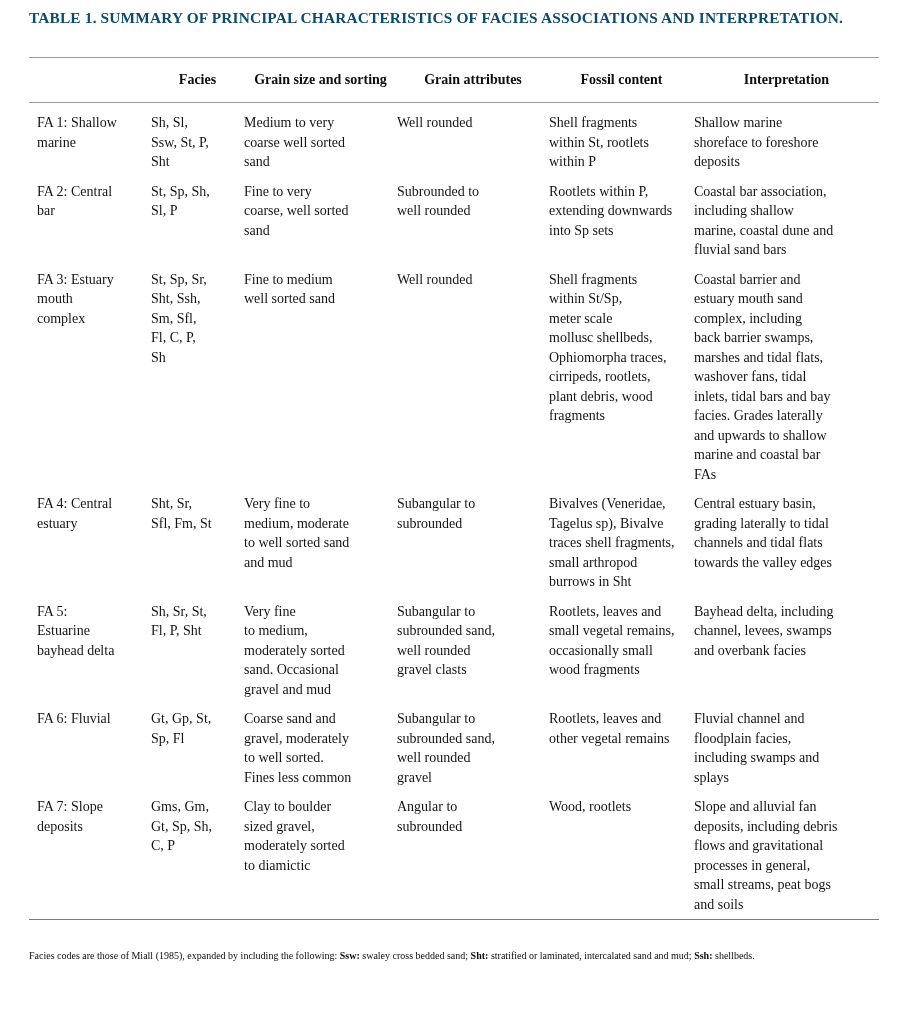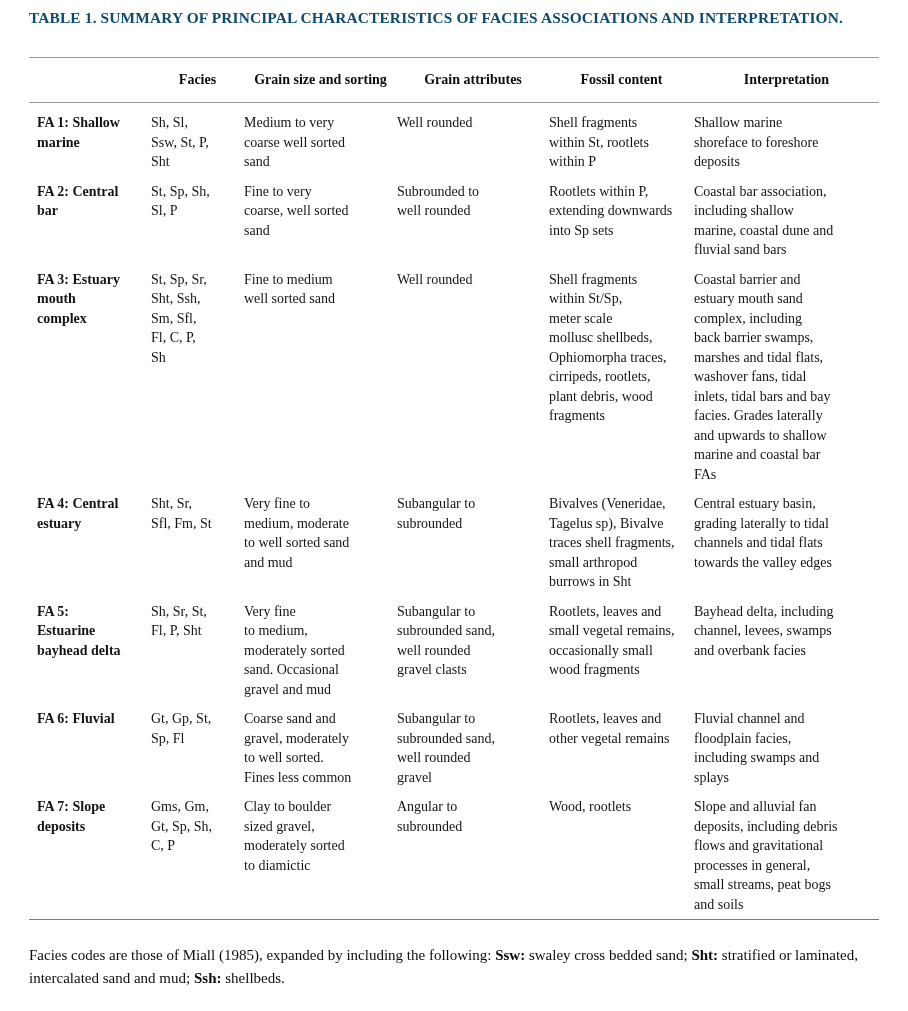--- a/index.html
+++ b/index.html
@@ -49,29 +49,29 @@
     padding: 5px 2px;
     color: #0d0d0d;
   }
   tbody td {
     vertical-align: top;
     font-size: 14px;
     line-height: 19.5px;
     padding: 10px 8px 0 0;
     white-space: pre-line;
   }
-  tbody td.label { padding-left: 8px; font-weight: bold; }
+  tbody td.label { padding-left: 8px; }
   tbody tr:last-child td {
     border-bottom: 1px solid #3b82f6;
     padding-bottom: 5px;
   }
   .footnote {
     margin-top: 24px;
     width: 850px;
-    font-size: 15px;
+    font-size: 10px;
     line-height: 23px;
     color: #0d0d0d;
   }
   .footnote .bold { font-weight: bold; }
 </style>
 </head>
 <body>
 
 <div class="page">
   <div class="title">TABLE 1. SUMMARY OF PRINCIPAL CHARACTERISTICS OF FACIES ASSOCIATIONS AND INTERPRETATION.</div>

